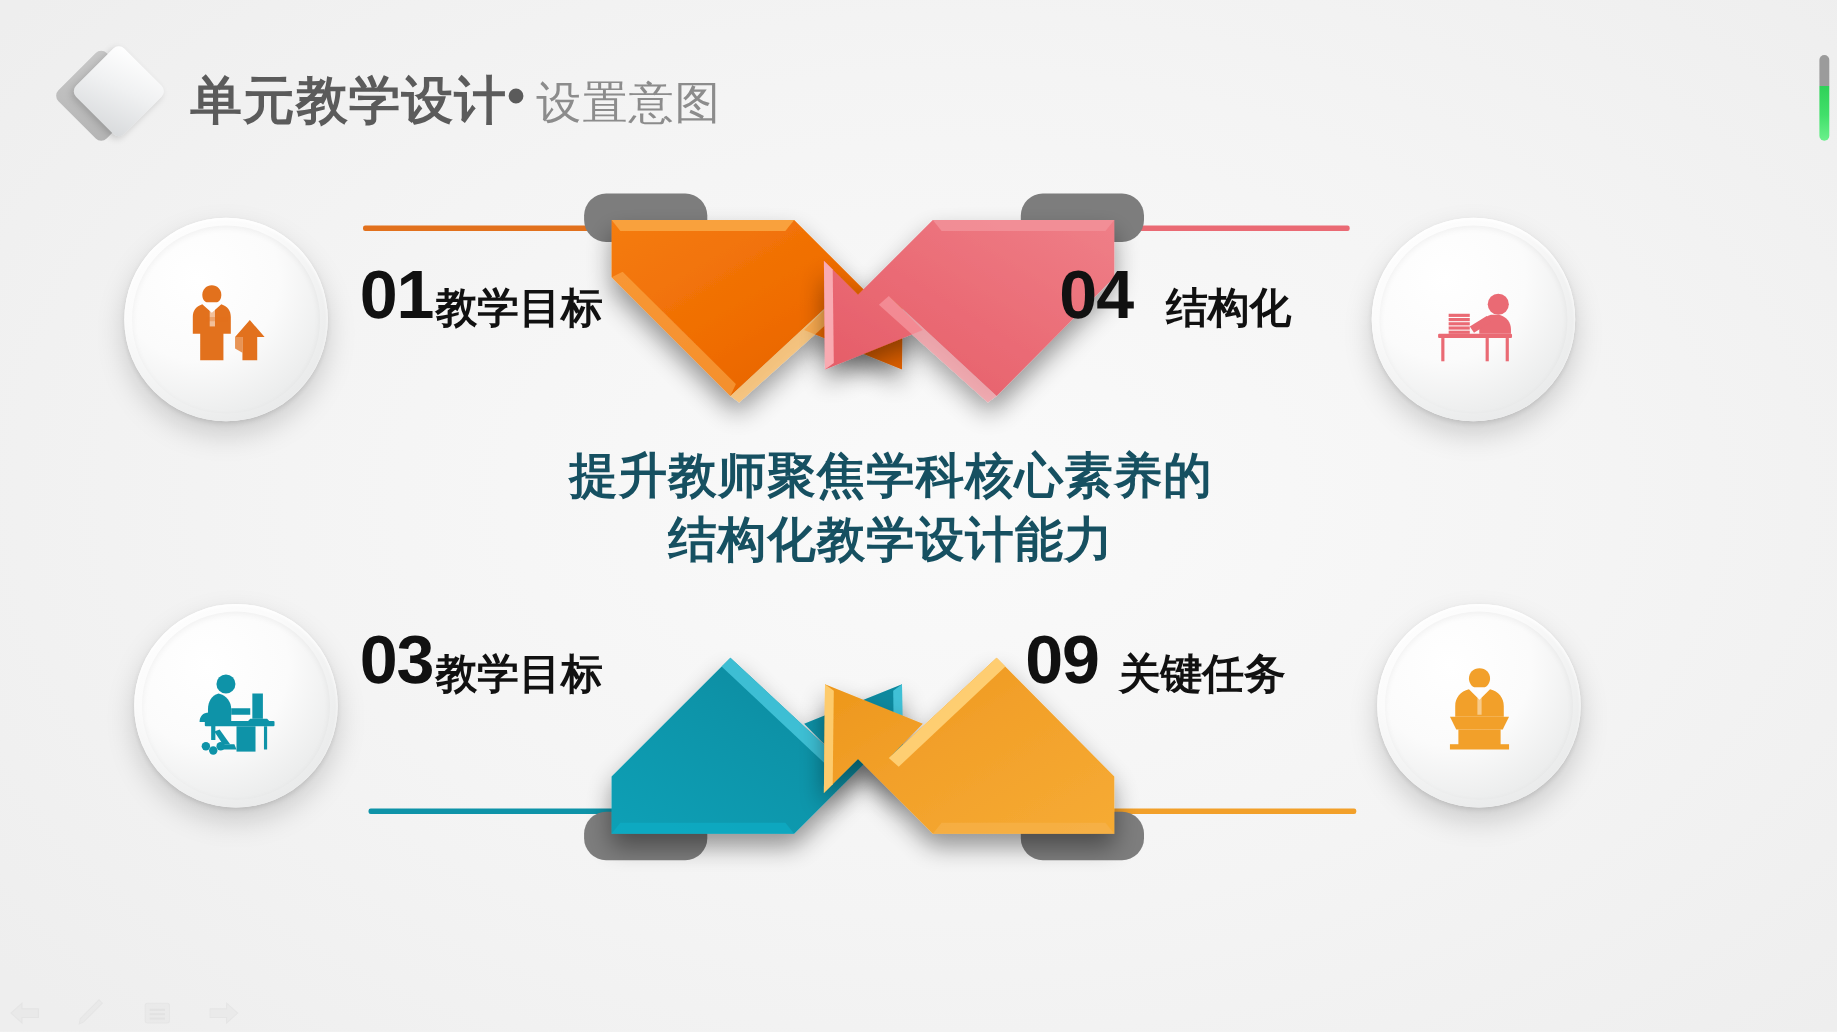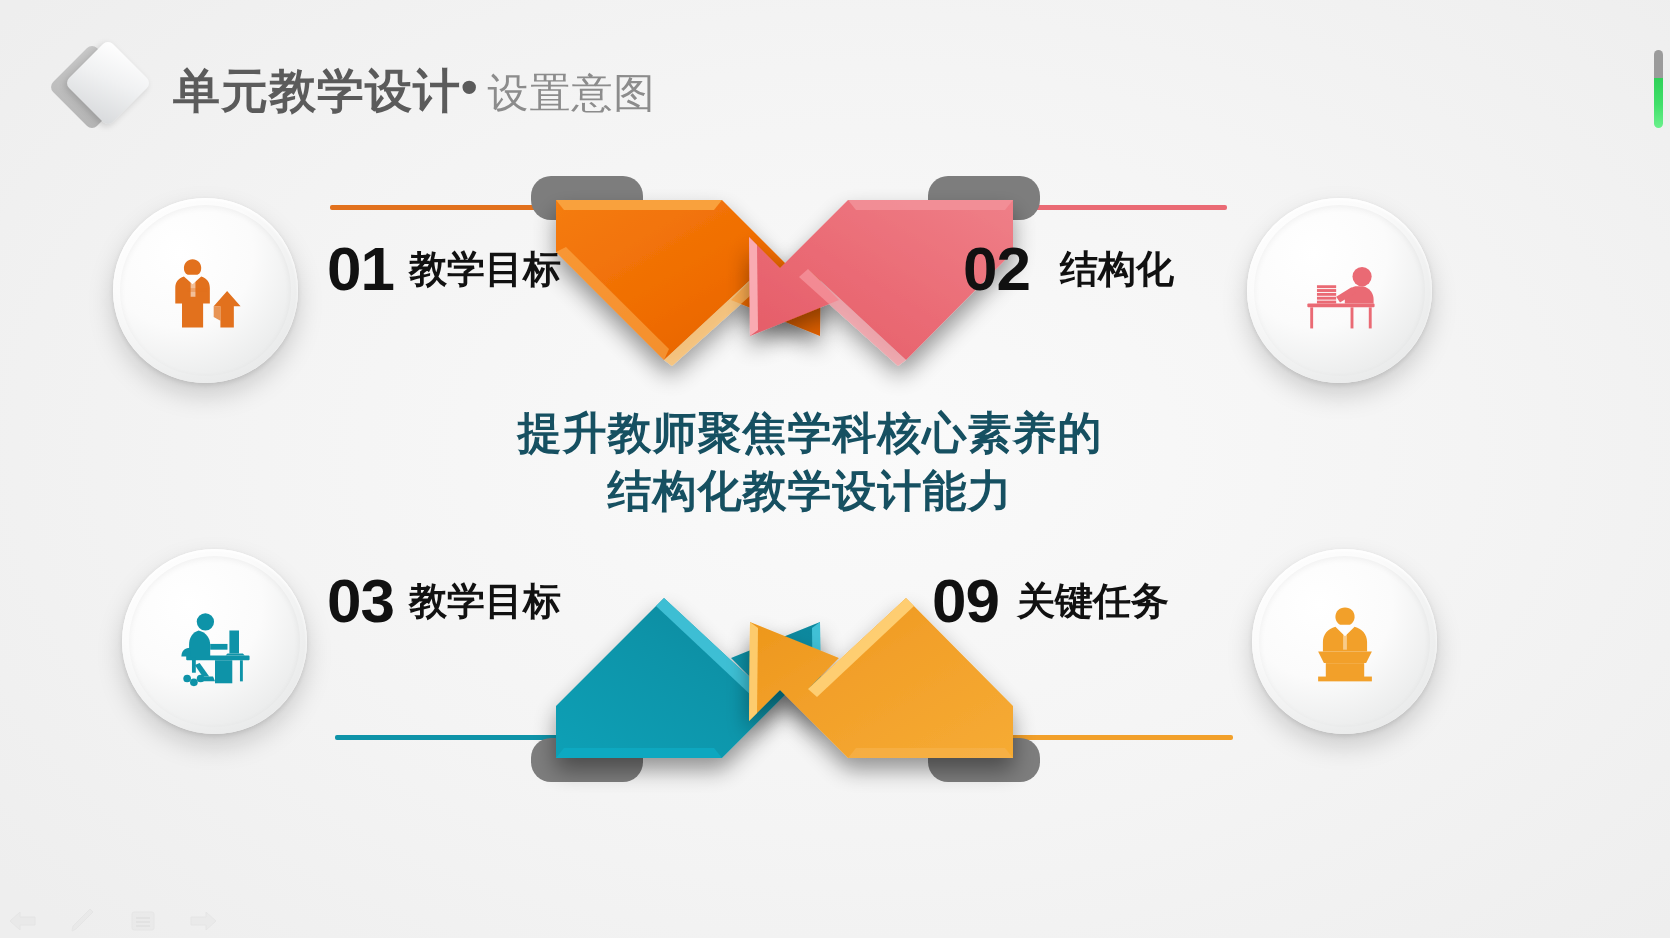--- a/index.html
+++ b/index.html
@@ -46,23 +46,23 @@
     content:"";position:absolute;inset:7px;border-radius:50%;
     box-shadow:inset 0 2px 6px rgba(0,0,0,.05);
   }
   .c1{left:113px;top:198px;}
   .c2{left:1247px;top:198px;}
   .c3{left:122px;top:549px;}
   .c4{left:1252px;top:549px;}
   .circle svg{width:96px;height:96px;position:relative;z-index:2;}
 
   
-  .item{position:absolute;display:flex;align-items:center;white-space:nowrap;}
+  .item{position:absolute;display:flex;align-items:flex-end;white-space:nowrap;}
   .num{font-size:62px;font-weight:bold;color:#111;letter-spacing:-1px;line-height:1;}
-  .lbl{font-size:38px;font-weight:bold;color:#111;margin-left:15px;line-height:1;}
+  .lbl{font-size:38px;font-weight:bold;color:#111;margin-left:2px;line-height:1;}
   .i01{left:327px;top:238px;}
   .i02{left:963px;top:238px;}
   .i03{left:327px;top:570px;}
   .i04{left:932px;top:570px;}
   .i02 .lbl{margin-left:30px;}
   .i04 .lbl{margin-left:18px;}
 
   
   .center-text{
     position:absolute;left:0;top:404px;width:1560px;text-align:center;
@@ -251,21 +251,21 @@
         <rect x="22" y="86" width="56" height="5"></rect>
       </g>
     </svg>
   </div>
 
   <div class="item i01">
     <span class="num">01</span>
     <span class="lbl">教学目标</span>
   </div>
   <div class="item i02">
-    <span class="num">02</span>
+    <span class="num">04</span>
     <span class="lbl">结构化</span>
   </div>
   <div class="item i03">
     <span class="num">03</span>
     <span class="lbl">教学目标</span>
   </div>
   <div class="item i04">
     <span class="num">09</span>
     <span class="lbl">关键任务</span>
   </div>

